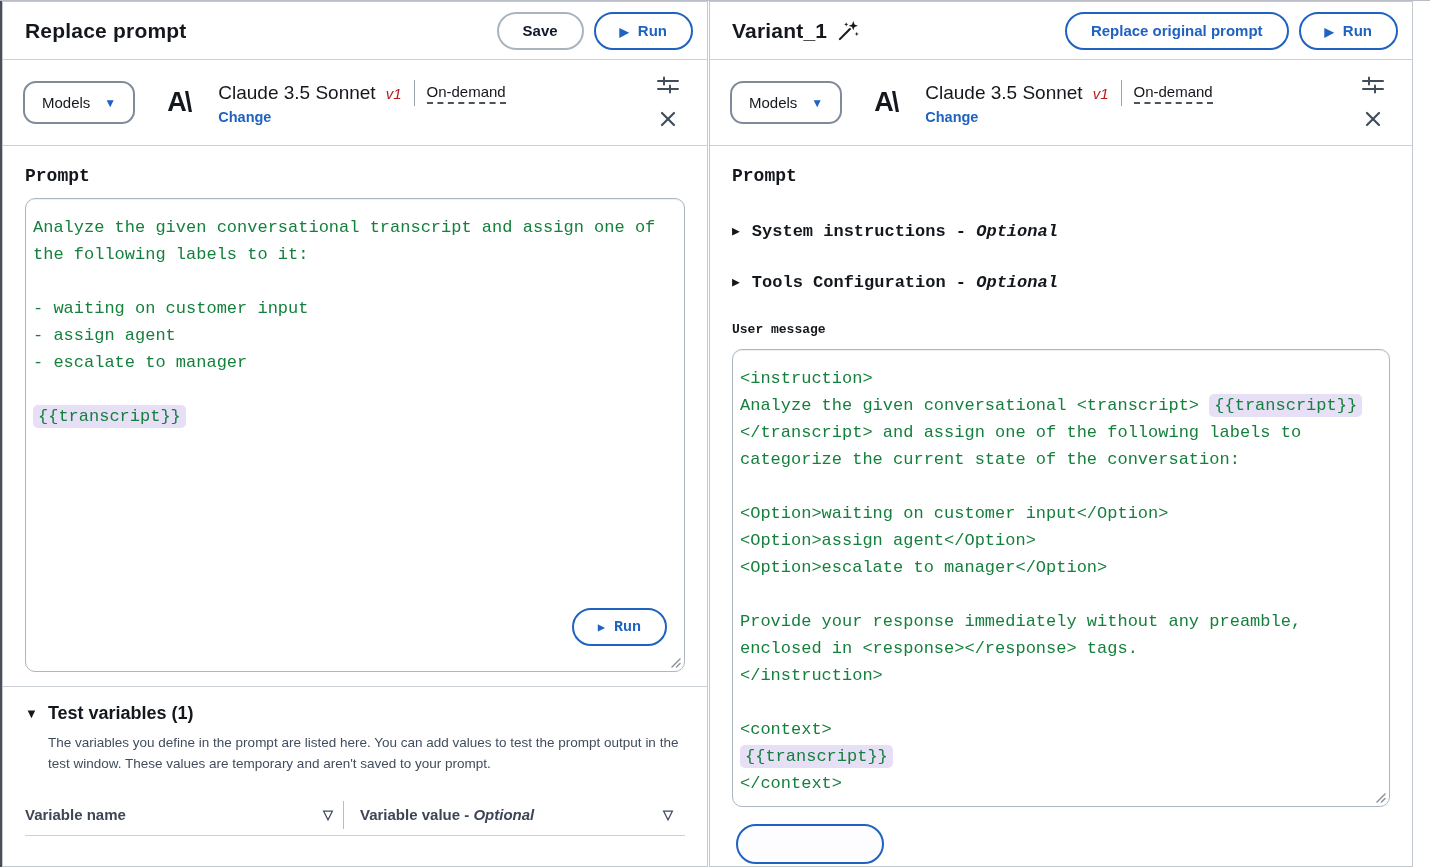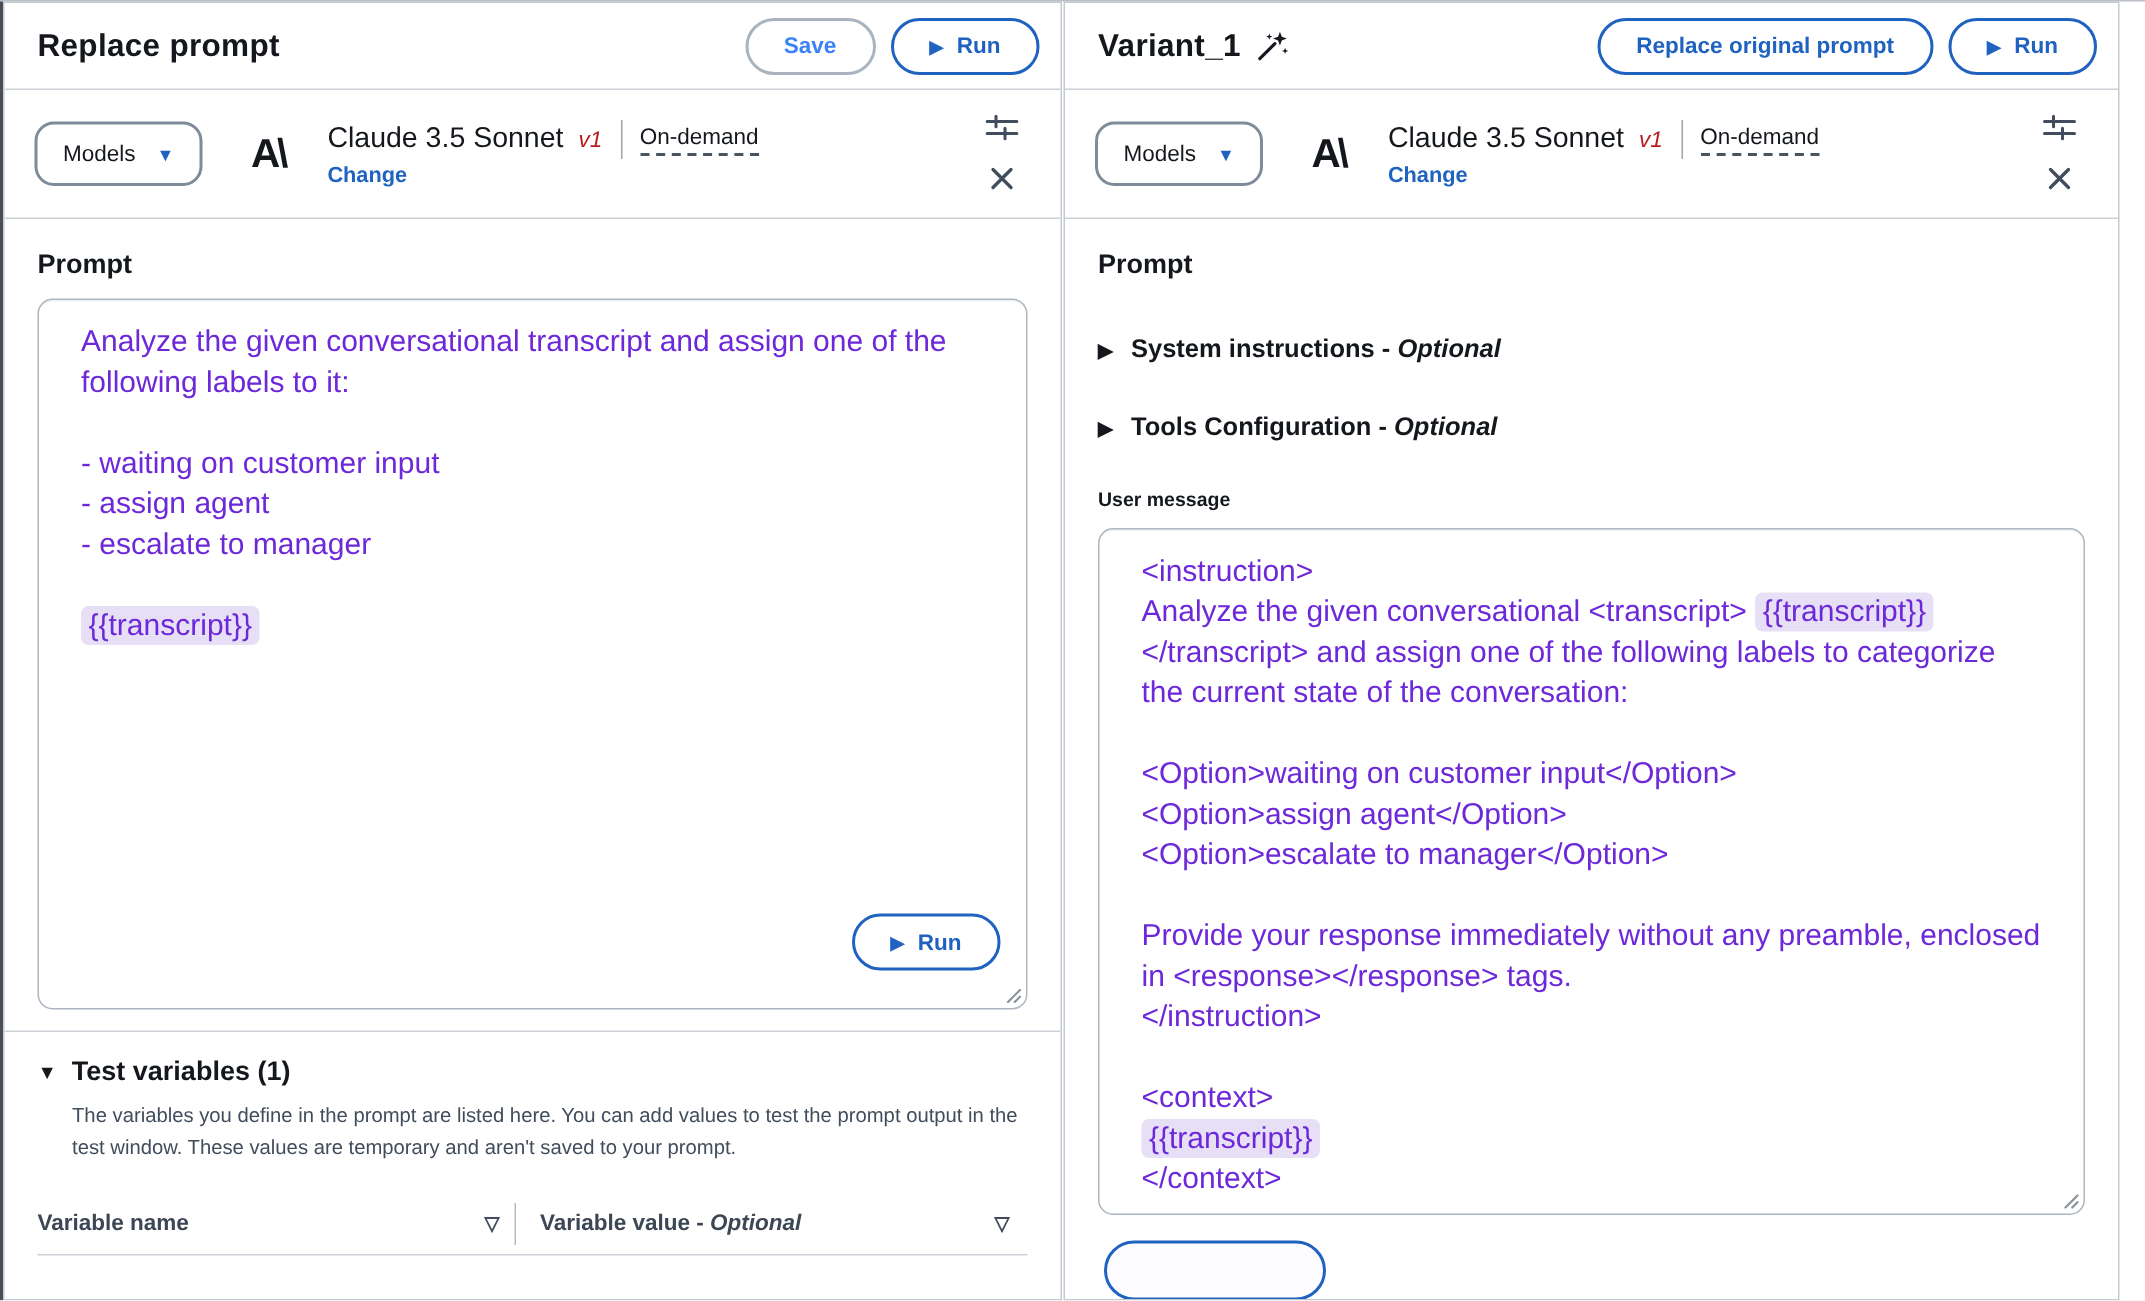--- a/index.html
+++ b/index.html
@@ -21,43 +21,43 @@
   .panel.left{left:2px;width:706px;}
   .panel.right{left:709px;width:704px;}
 
   .panel-header{height:58px;display:flex;align-items:center;padding:0 14px 0 22px;border-bottom:1px solid var(--light-border);}
   .panel-title{font-size:21px;font-weight:bold;letter-spacing:.2px;display:flex;align-items:center;gap:10px;}
   .header-actions{margin-left:auto;display:flex;align-items:center;gap:10px;}
 
   .btn{display:inline-flex;align-items:center;justify-content:center;gap:9px;height:38px;padding:0 24px;
        border-radius:20px;background:#fff;font-family:inherit;font-size:15px;font-weight:bold;cursor:pointer;border:2px solid;}
   .btn-blue{border-color:var(--blue);color:var(--blue);}
-  .btn-disabled{border-color:#aab4bf;color:#3b82f6;cursor:default;}
+  .btn-disabled{border-color:#aab4bf;color:#0f172a;cursor:default;}
   .play{font-size:12px;line-height:1;transform:translateY(.5px);}
 
   .model-row{height:86px;display:flex;align-items:center;gap:28px;padding:0 16px 0 20px;border-bottom:1px solid var(--light-border);}
   .models-btn{display:inline-flex;align-items:center;gap:14px;height:43px;padding:0 17px;border:2px solid #7f8b9a;
        border-radius:13px;background:#fff;font-family:inherit;font-size:15px;color:var(--ink);cursor:pointer;}
   .caret-blue{color:var(--blue);font-size:12px;line-height:1;}
   .logo{font-size:27px;font-weight:bold;letter-spacing:-2px;margin-left:4px;}
   .model-meta{display:flex;flex-direction:column;gap:3px;}
   .model-line{display:flex;align-items:center;gap:10px;}
   .model-name{font-size:19px;font-weight:normal;}
   .model-version{font-style:italic;font-size:15px;color:#b91c1c;}
   .vdiv{width:1px;height:26px;background:#9aa3ae;margin:0 2px;}
   .throughput{font-size:15px;padding-bottom:2px;border-bottom:2px dashed #49545f;cursor:pointer;}
   .change{font-size:14.5px;font-weight:bold;color:var(--blue);cursor:pointer;text-decoration:none;width:max-content;}
   .row-icons{margin-left:auto;display:flex;flex-direction:column;align-items:center;gap:15px;padding-right:12px;}
   .icon-btn{display:inline-flex;cursor:pointer;}
 
-  .panel-body{padding:20px 22px 0;}
+  .panel-body{padding:20px 22px 0;font-family:Liberation Mono, monospace;}
   .section-h{font-size:18px;font-weight:bold;margin:0 0 12px;}
   .editor-wrap{position:relative;}
-  .editor{border:1px solid var(--editor-border);border-radius:10px;padding:15px 28px;font-size:20px;line-height:27px;
-          color:#6d28d9;background:#fff;overflow:hidden;cursor:text;box-shadow:inset 0 1px 0 #eef0f2;}
+  .editor{border:1px solid var(--editor-border);border-radius:10px;padding:15px 7px;font-size:17px;line-height:27px;
+          color:#15803d;background:#fff;overflow:hidden;cursor:text;box-shadow:inset 0 1px 0 #eef0f2;}
   .editor.left-ed{height:474px;}
   .editor.right-ed{height:458px;margin-top:12px;}
   .editor-run{position:absolute;right:18px;bottom:26px;}
   .resize{position:absolute;right:4px;bottom:4px;}
   .var-chip{background:var(--chip);border-radius:5px;padding:2px 5px;}
 
   .section-divider{border-top:1px solid var(--light-border);margin-top:14px;}
 
   .testvars{padding:16px 22px 0;}
   .tv-head{display:flex;align-items:center;gap:10px;cursor:default;}

